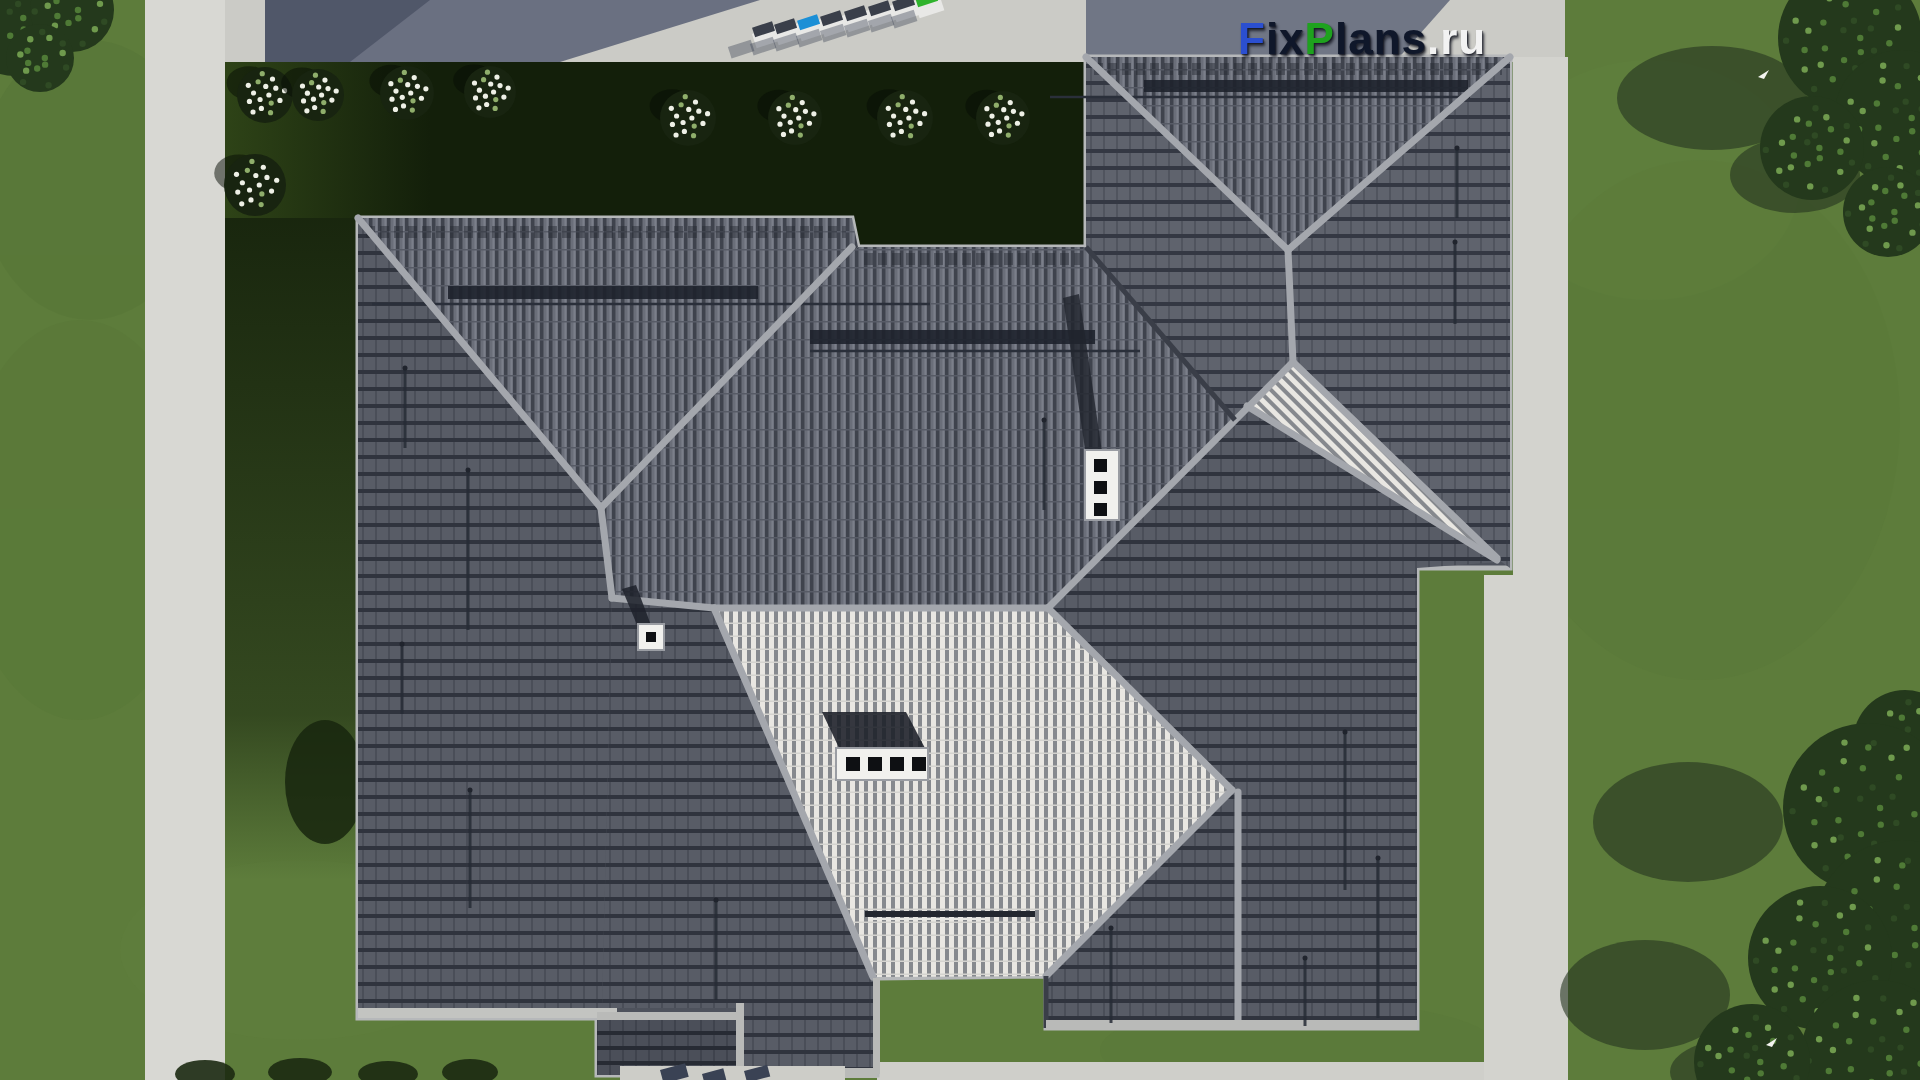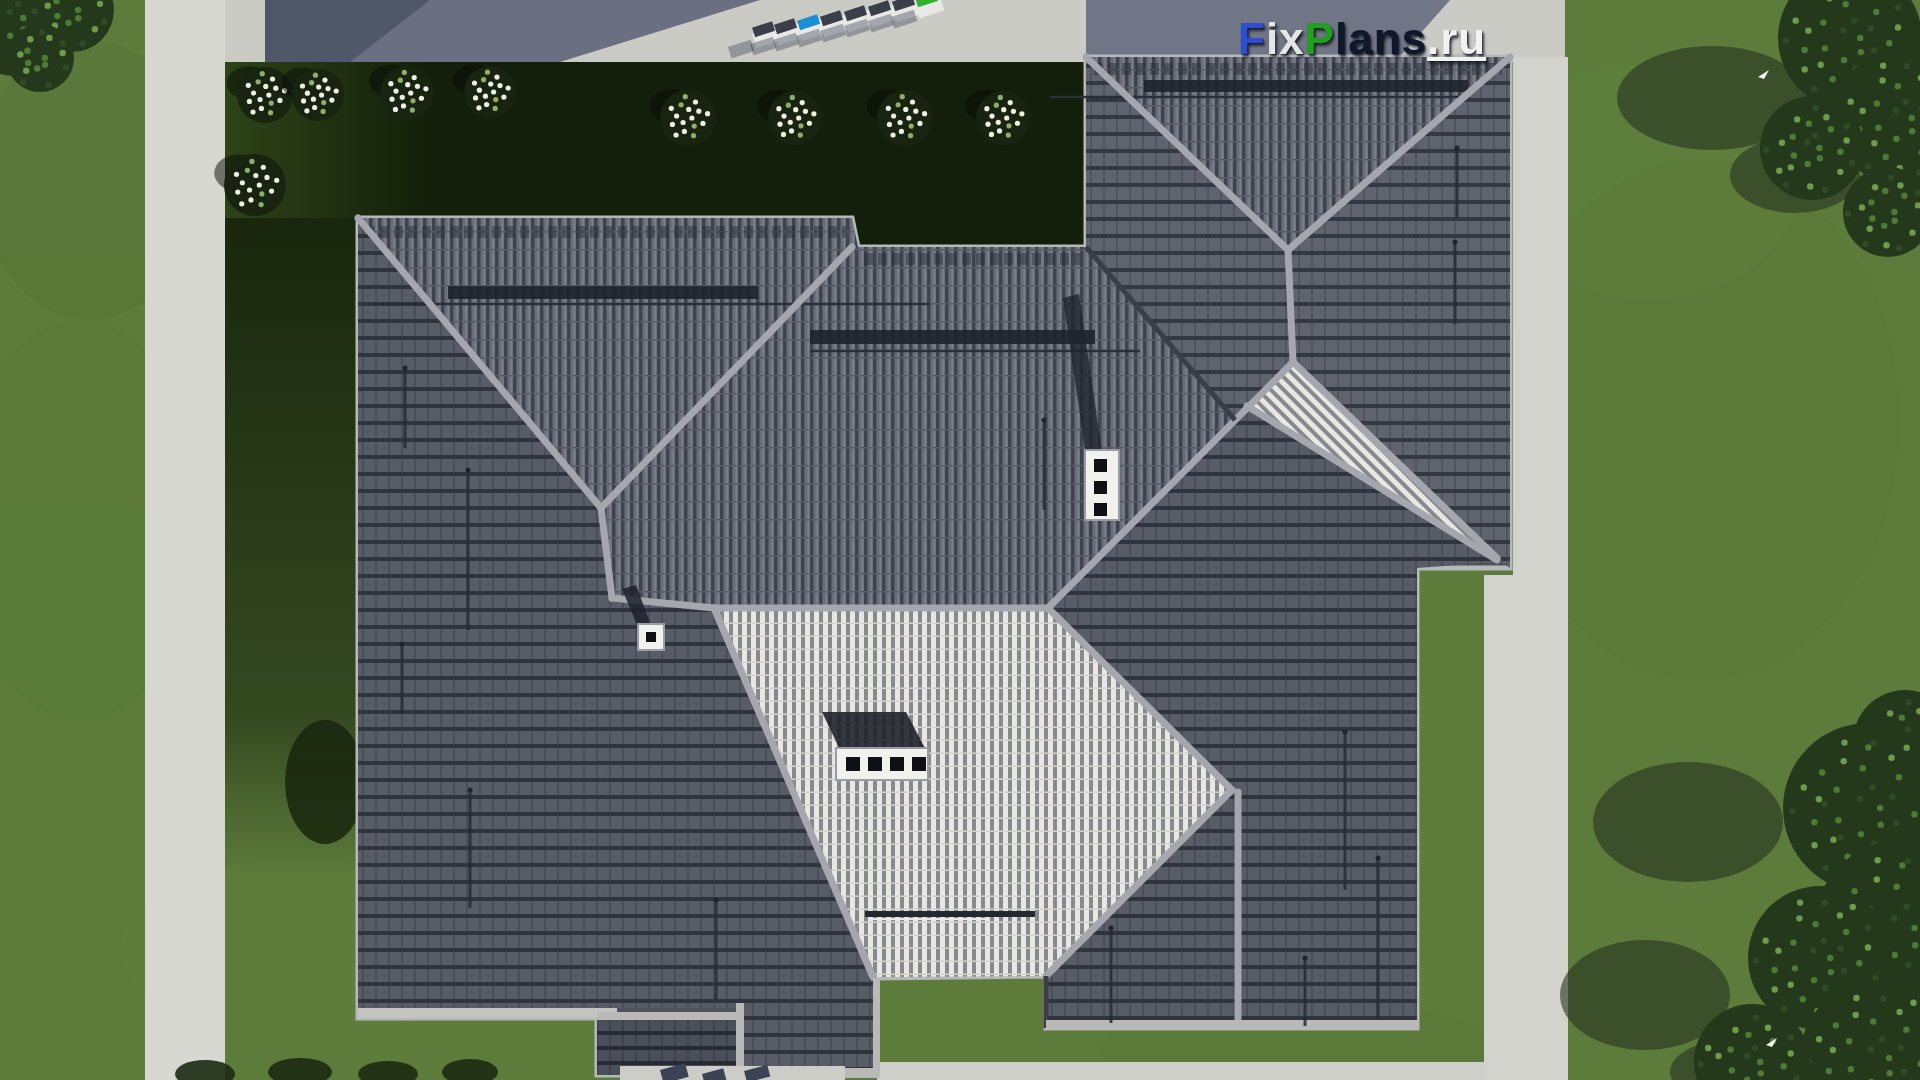--- a/index.html
+++ b/index.html
@@ -841,15 +841,15 @@
     </g>
   </g>
 
   <g id="g-birds">
         <polygon points="1758,77 1769,70 1764,79" fill="#f4f4f0"></polygon>
         <polygon points="1766,1045 1777,1038 1772,1047" fill="#f4f4f0"></polygon>
       </g>
 </svg>
 
 <div id="watermark">
-  <span style="color: rgb(43, 79, 208);">F</span><span style="color: #e5e5e5;">ix</span><span style="color: rgb(30, 162, 30);">P</span><span style="color: #0f172a;">lans</span><span style="color: rgb(242, 242, 242); text-decoration: underline;">.ru</span>
+  <span style="color: rgb(43, 79, 208);">F</span><span style="color: #0f172a;">ix</span><span style="color: rgb(30, 162, 30);">P</span><span style="color: #0f172a;">lans</span><span style="color: rgb(242, 242, 242);">.ru</span>
 </div>
 </div>
 
 </body></html>

